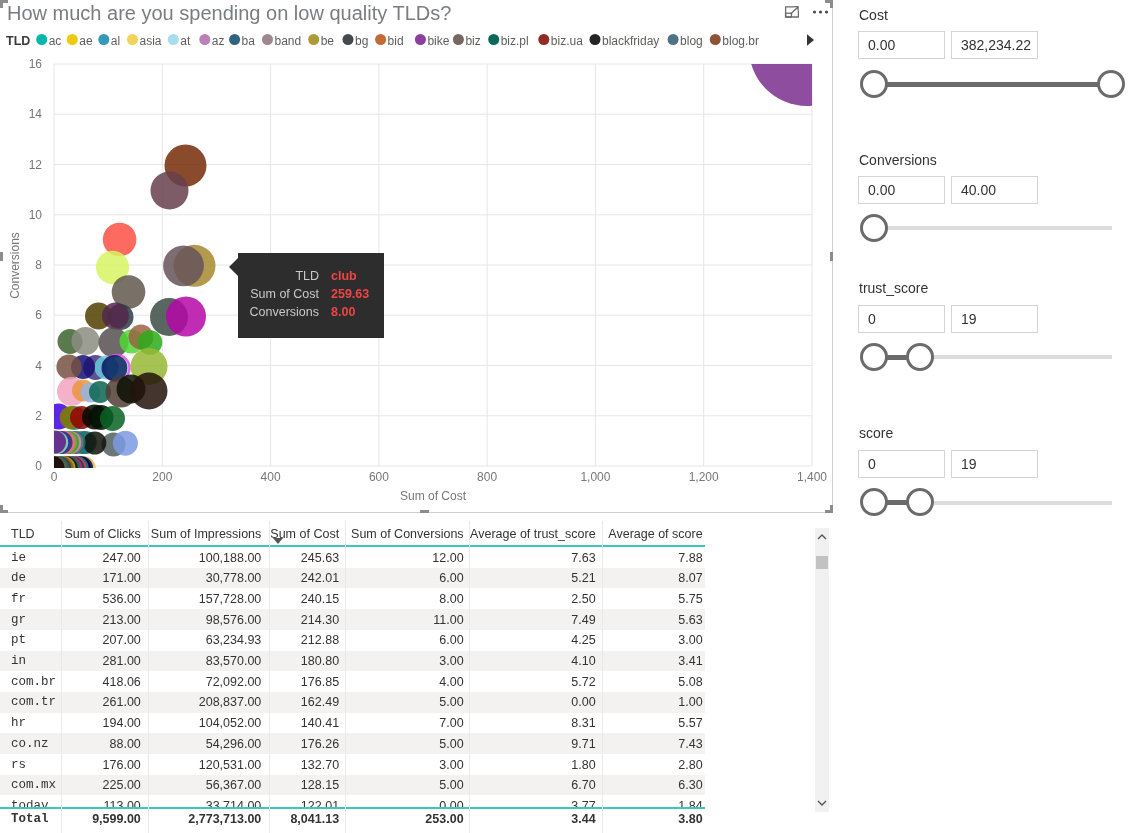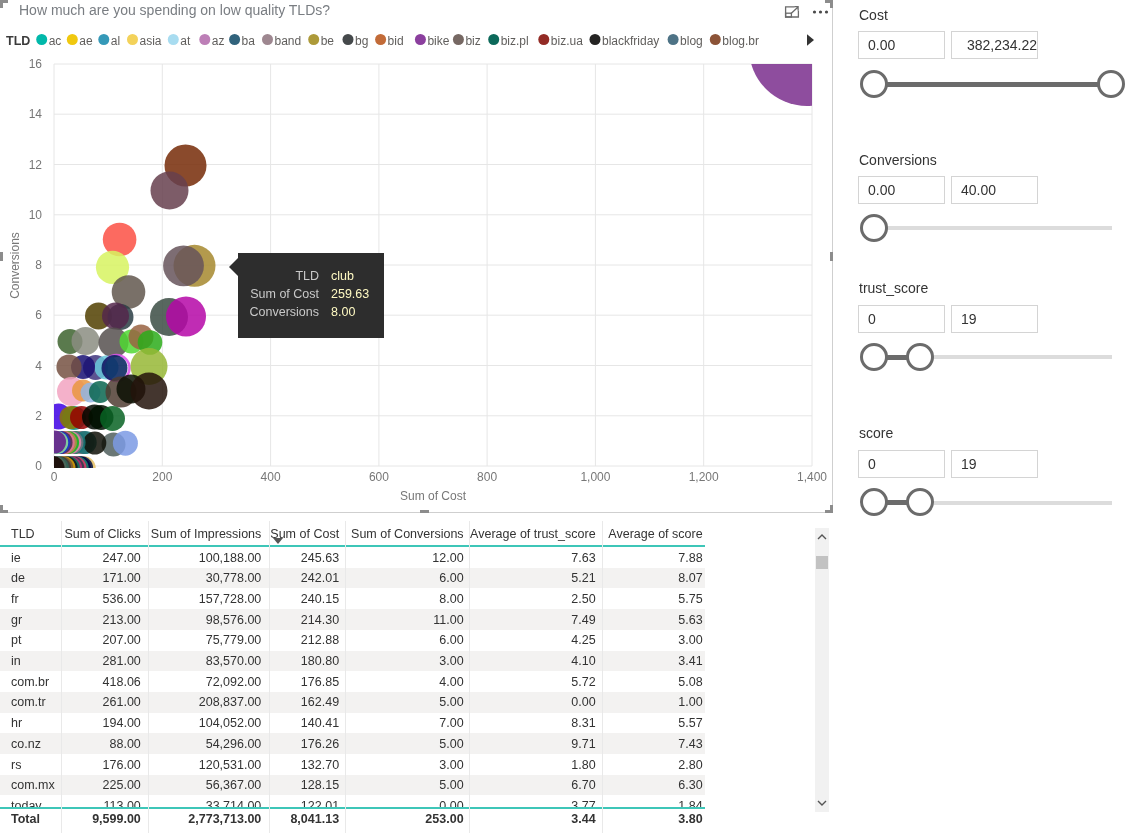--- a/index.html
+++ b/index.html
@@ -1,32 +1,32 @@
 <!DOCTYPE html>
 <html><head><meta charset="utf-8"><style>
 html,body{margin:0;padding:0;width:1133px;height:833px;overflow:hidden;background:#fff;
 font-family:"Liberation Sans",sans-serif;}
 .axlab{font-size:12px;fill:#777;font-family:"Liberation Sans",sans-serif;}
 .leglab{font-size:12px;fill:#605e5c;font-family:"Liberation Sans",sans-serif;}
-#title{position:absolute;left:7px;top:2px;font-size:14px;color:#797d82;margin-left:12px;}
+#title{position:absolute;left:7px;top:2px;font-size:20px;color:#797d82;}
 #tooltip{position:absolute;left:238px;top:253px;width:146px;height:85px;background:#2d2d2d;}
 .ttlab,.ttval{position:absolute;font-size:12.5px;}
 .ttlab{color:#c9c9c9;left:0;width:81px;text-align:right;}
-.ttval{color:#fef9c3;font-weight:normal;left:93px;}
+.ttval{color:#ef4444;font-weight:bold;left:93px;}
 #ttarrow{position:absolute;left:229px;top:258px;width:0;height:0;
 border-top:9px solid transparent;border-bottom:9px solid transparent;border-right:9px solid #2d2d2d;}
 .frameline{position:absolute;background:#cfcfcf;}
 .handle{position:absolute;background:#8c8c8c;}
 .hc{position:absolute;top:527px;font-size:12.5px;color:#333;white-space:nowrap;}
 .num{text-align:right;}
 #hdrline{position:absolute;left:0;top:544.5px;width:704.7px;height:2px;background:#3ec6b8;}
 .trow{position:absolute;left:0;width:704.7px;height:20.7px;}
 .trow.alt{background:#f3f2f1;}
 .tc{position:absolute;top:3.5px;font-size:12.5px;color:#333;white-space:nowrap;}
-.tld{left:11px;}
+.tld{left:11px;font-family:Liberation Mono, monospace;}
 .totalrow{font-weight:bold;border-top:2px solid #3ec6b8;background:#fff;height:26px;}
 .colsep{position:absolute;top:521px;width:1px;height:312px;background:#e9e9e9;z-index:5;}
 #sbar{position:absolute;left:815px;top:528px;width:14px;height:284px;background:#f1f1f1;}
 #sthumb{position:absolute;left:816px;top:556px;width:12px;height:13px;background:#c2c2c2;}
 .slicer-title{position:absolute;left:859px;font-size:14px;color:#333;}
 .sbox{position:absolute;width:76px;height:26px;border:1px solid #d4d4d4;background:#fff;
 font-size:14px;color:#333;line-height:26px;padding-left:9px;}
 .track{position:absolute;height:4px;background:#dcdcdc;}
 .bar{position:absolute;height:5px;background:#6b6b6b;}
 .knob{position:absolute;width:22px;height:22px;border-radius:50%;border:3px solid #6b6b6b;background:#fff;}
@@ -276,21 +276,21 @@
     <div class="tc num" style="right:563.9px">213.00</div>
     <div class="tc num" style="right:443.4px">98,576.00</div>
     <div class="tc num" style="right:365.6px">214.30</div>
     <div class="tc num" style="right:241.1px">11.00</div>
     <div class="tc num" style="right:109.1px">7.49</div>
     <div class="tc num" style="right:2.1px">5.63</div>
   </div>
 <div class="trow" style="top:629.8px">
     <div class="tc tld">pt</div>
     <div class="tc num" style="right:563.9px">207.00</div>
-    <div class="tc num" style="right:443.4px">75,779.00</div>
+    <div class="tc num" style="right:443.4px">63,234.93</div>
     <div class="tc num" style="right:365.6px">212.88</div>
     <div class="tc num" style="right:241.1px">6.00</div>
     <div class="tc num" style="right:109.1px">4.25</div>
     <div class="tc num" style="right:2.1px">3.00</div>
   </div>
 <div class="trow alt" style="top:650.5px">
     <div class="tc tld">in</div>
     <div class="tc num" style="right:563.9px">281.00</div>
     <div class="tc num" style="right:443.4px">83,570.00</div>
     <div class="tc num" style="right:365.6px">180.80</div>
@@ -375,21 +375,21 @@
 <svg style="position:absolute;left:816px;top:532px" width="12" height="10">
     <path d="M2 7 L6 3 L10 7" stroke="#555" stroke-width="1.4" fill="none"></path>
   </svg>
 <div id="sthumb"></div>
 <svg style="position:absolute;left:816px;top:798px" width="12" height="10">
     <path d="M2 3 L6 7 L10 3" stroke="#555" stroke-width="1.4" fill="none"></path>
   </svg>
 
 <div class="slicer-title" style="top:7px;">Cost</div>
 <div class="sbox" style="left:858px;top:31px;">0.00</div>
-<div class="sbox" style="left:951px;top:31px;text-align:right;">382,234.22</div>
+<div class="sbox" style="left:951px;top:31px;">382,234.22</div>
 <div class="bar" style="left:874px;top:82px;width:237px;"></div>
 <div class="knob" style="left:860px;top:70px;"></div>
 <div class="knob" style="left:1097px;top:70px;"></div>
 
 <div class="slicer-title" style="top:152px;">Conversions</div>
 <div class="sbox" style="left:858px;top:176px;">0.00</div>
 <div class="sbox" style="left:951px;top:176px;">40.00</div>
 <div class="track" style="left:874px;top:226px;width:238px;"></div>
 <div class="knob" style="left:860px;top:214px;"></div>
 

